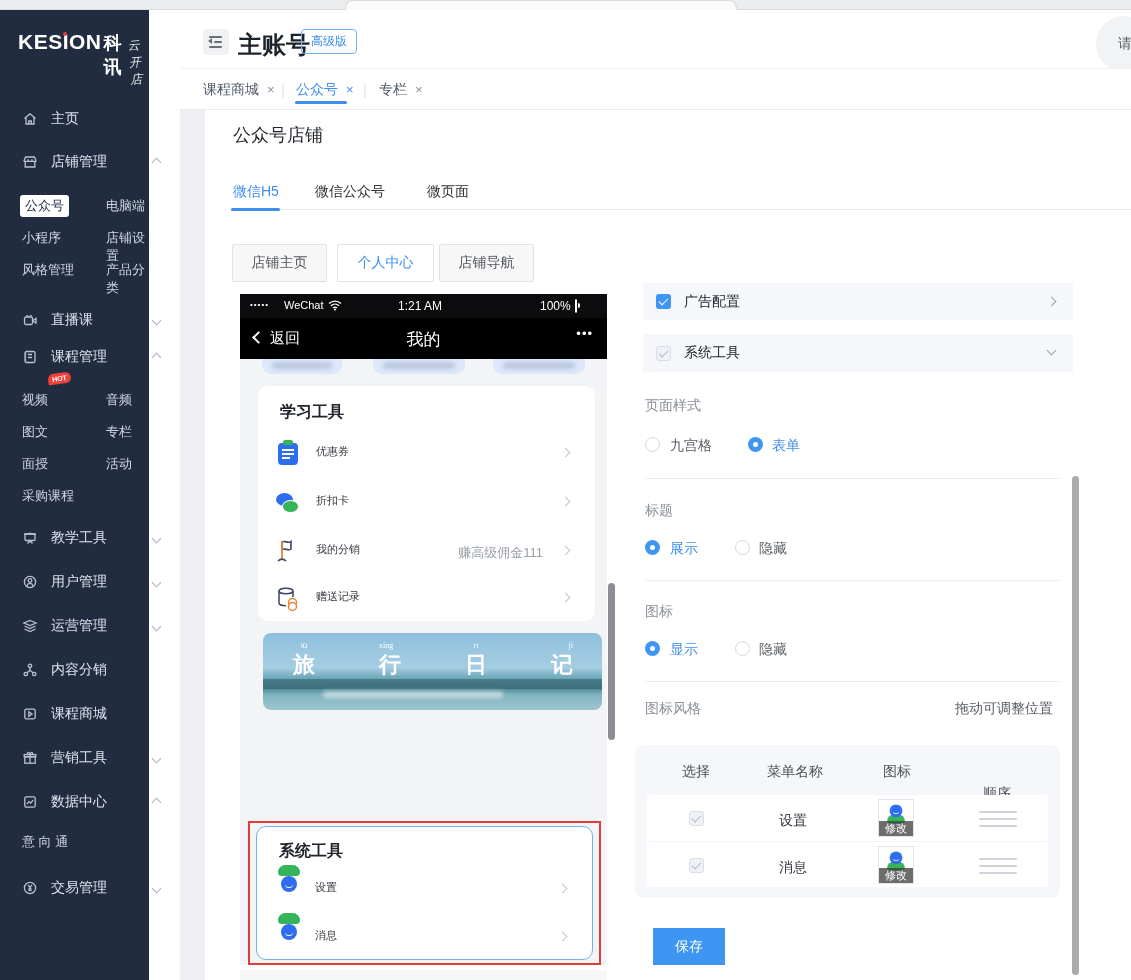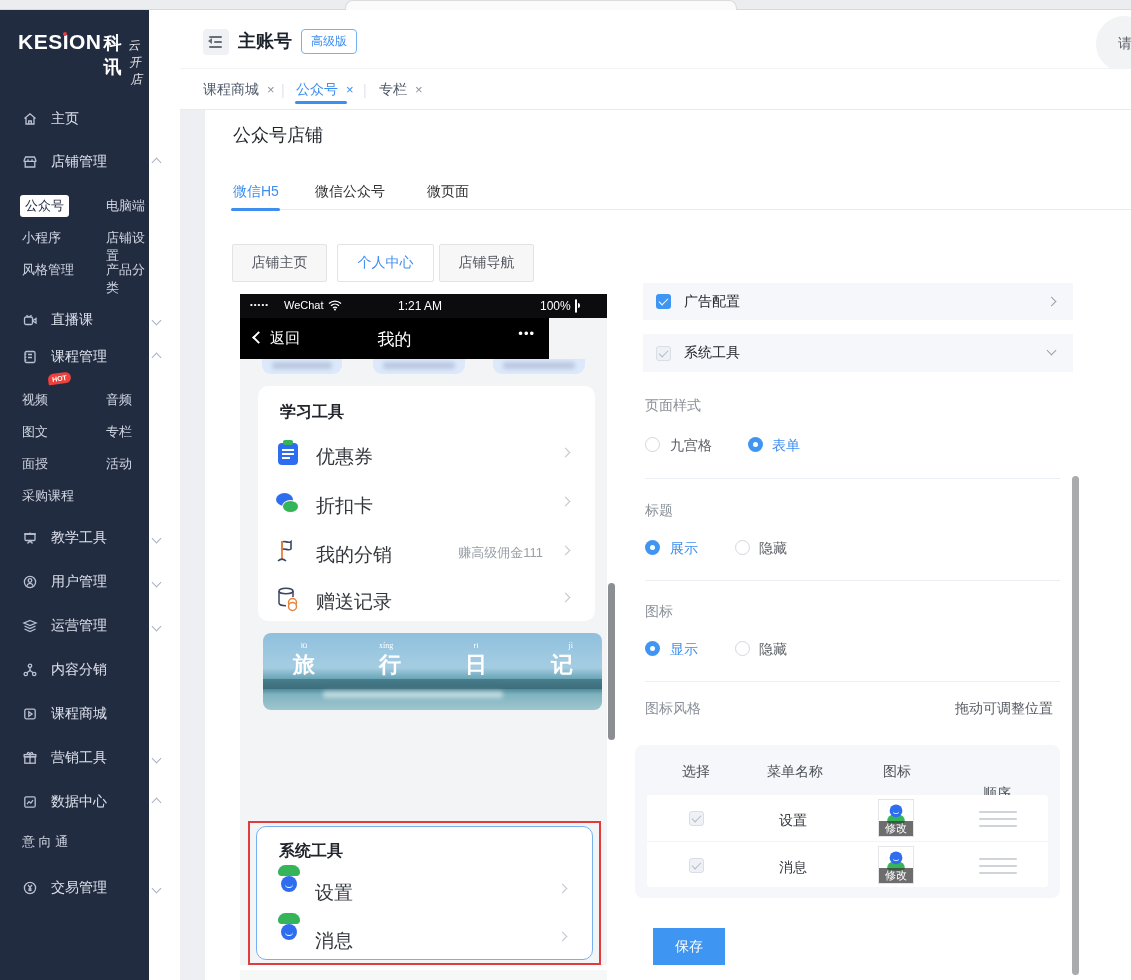--- a/index.html
+++ b/index.html
@@ -30,21 +30,21 @@
   .chev.gray { border-color:#9aa0ab; }
   .chev.light { border-color:#c0c4cc; }
   .hot { position:absolute; background:#f0403c; color:#fff; font-size:7px; font-weight:bold; border-radius:8px 8px 8px 2px; padding:2px 4px; transform:rotate(-8deg); }
   svg.sbsvg { stroke:#bac1d2; fill:none; stroke-width:1.3; }
 
   
   .header { left:180px; top:10px; width:951px; height:58px; background:#fff; }
   .collapse-btn { left:23px; top:19px; width:26px; height:26px; background:#eff1f4; border-radius:4px; cursor:pointer; }
   .cline { position:absolute; height:2px; background:#6b7077; border-radius:1px; }
   .ctri { position:absolute; width:0; height:0; border-top:3px solid transparent; border-bottom:3px solid transparent; border-right:4px solid #6b7077; }
-  .h-title { font-size:18px; font-weight:bold; color:#1c222c; }
+  .h-title { font-size:24px; font-weight:bold; color:#1c222c; }
   .h-badge { font-size:12px; color:#3e8ef0; border:1px solid #74b2f4; border-radius:4px; padding:3px 9px; }
   .corner-avatar { left:916px; top:6px; width:56px; height:56px; border-radius:50%; background:#f1f3f5; color:#5c6166; font-size:14px; display:flex; align-items:center; padding-left:22px; }
 
   
   .wtabs { left:180px; top:68px; width:951px; height:42px; background:#fff; border-top:1px solid #f2f3f5; border-bottom:1px solid #e9eaec; }
   .wtab { position:absolute; top:12px; font-size:14px; color:#4e5969; cursor:pointer; }
   .wtab .x { color:#8a919f; font-size:13px; margin-left:8px; }
   .wtab.active { color:#3e8ef0; }
   .wtab.active .x { color:#3e8ef0; }
   .wsep { position:absolute; top:13px; color:#e2e4e8; font-size:14px; }
@@ -57,26 +57,26 @@
   .ptab { position:absolute; top:73px; font-size:14px; color:#303133; cursor:pointer; }
   .ptab.active { color:#3e8ef0; }
   .ptab-line { left:26px; top:99px; width:908px; height:1px; background:#e7eaf0; }
   .ptab-ink { left:26px; top:98px; width:49px; height:3px; background:#3e8ef0; border-radius:2px; }
   .stab { position:absolute; top:134px; height:38px; border:1px solid #e2e3e6; background:#f7f7f8; color:#54585f; font-size:14px; display:flex; align-items:center; justify-content:center; border-radius:2px; cursor:pointer; }
   .stab.active { background:#fff; color:#3e8ef0; }
 
   
   .phone { left:35px; top:184px; width:367px; height:671px; background:#f3f4f6; }
   .pstatus { left:0; top:0; width:367px; height:24px; background:#0c0c0e; color:#fff; font-size:11px; }
-  .pnav { left:0; top:24px; width:309px; height:41px; background:#000; color:#fff; }
+  .pnav { left:0; top:24px; width:367px; height:41px; background:#000; color:#fff; }
   .pill { position:absolute; top:65px; height:15px; background:#dde9fb; border-radius:0 0 9px 9px; overflow:hidden; }
   .pill i { display:block; margin:3px 10px; height:7px; background:#b9c8e0; filter:blur(2px); border-radius:3px; }
   .pcard { position:absolute; background:#fff; border-radius:10px; }
   .pcard-title { font-size:16px; font-weight:bold; color:#20242b; }
-  .prow-label { font-size:19px; color:#33373d; }
+  .prow-label { font-size:11px; color:#33373d; }
   .prow-note { font-size:13px; color:#9aa0a8; }
   .batt { position:relative; width:21px; height:10px; border:1px solid #fff; border-radius:2px; }
   .batt i { position:absolute; left:1px; top:1px; right:1px; bottom:1px; background:#fff; border-radius:1px; }
   .batt em { position:absolute; right:-4px; top:2.5px; width:2px; height:5px; background:#fff; border-radius:0 2px 2px 0; }
   .avatar-ic { position:relative; width:24px; height:24px; }
   .avatar-ic .bd { position:absolute; left:1px; bottom:0; width:22px; height:11px; background:#35b45a; border-radius:8px 8px 4px 4px; }
   .avatar-ic .hd { position:absolute; left:4px; top:0; width:16px; height:16px; background:#2f6df0; border-radius:50%; }
   .avatar-ic .sm { position:absolute; left:8px; top:8px; width:8px; height:4px; border-bottom:1.6px solid #fff; border-radius:0 0 8px 8px; }
   .red-box { border:2px solid #e23b3b; }
   .blue-card { background:#fff; border:1px solid #74b0f2; border-radius:10px; }

